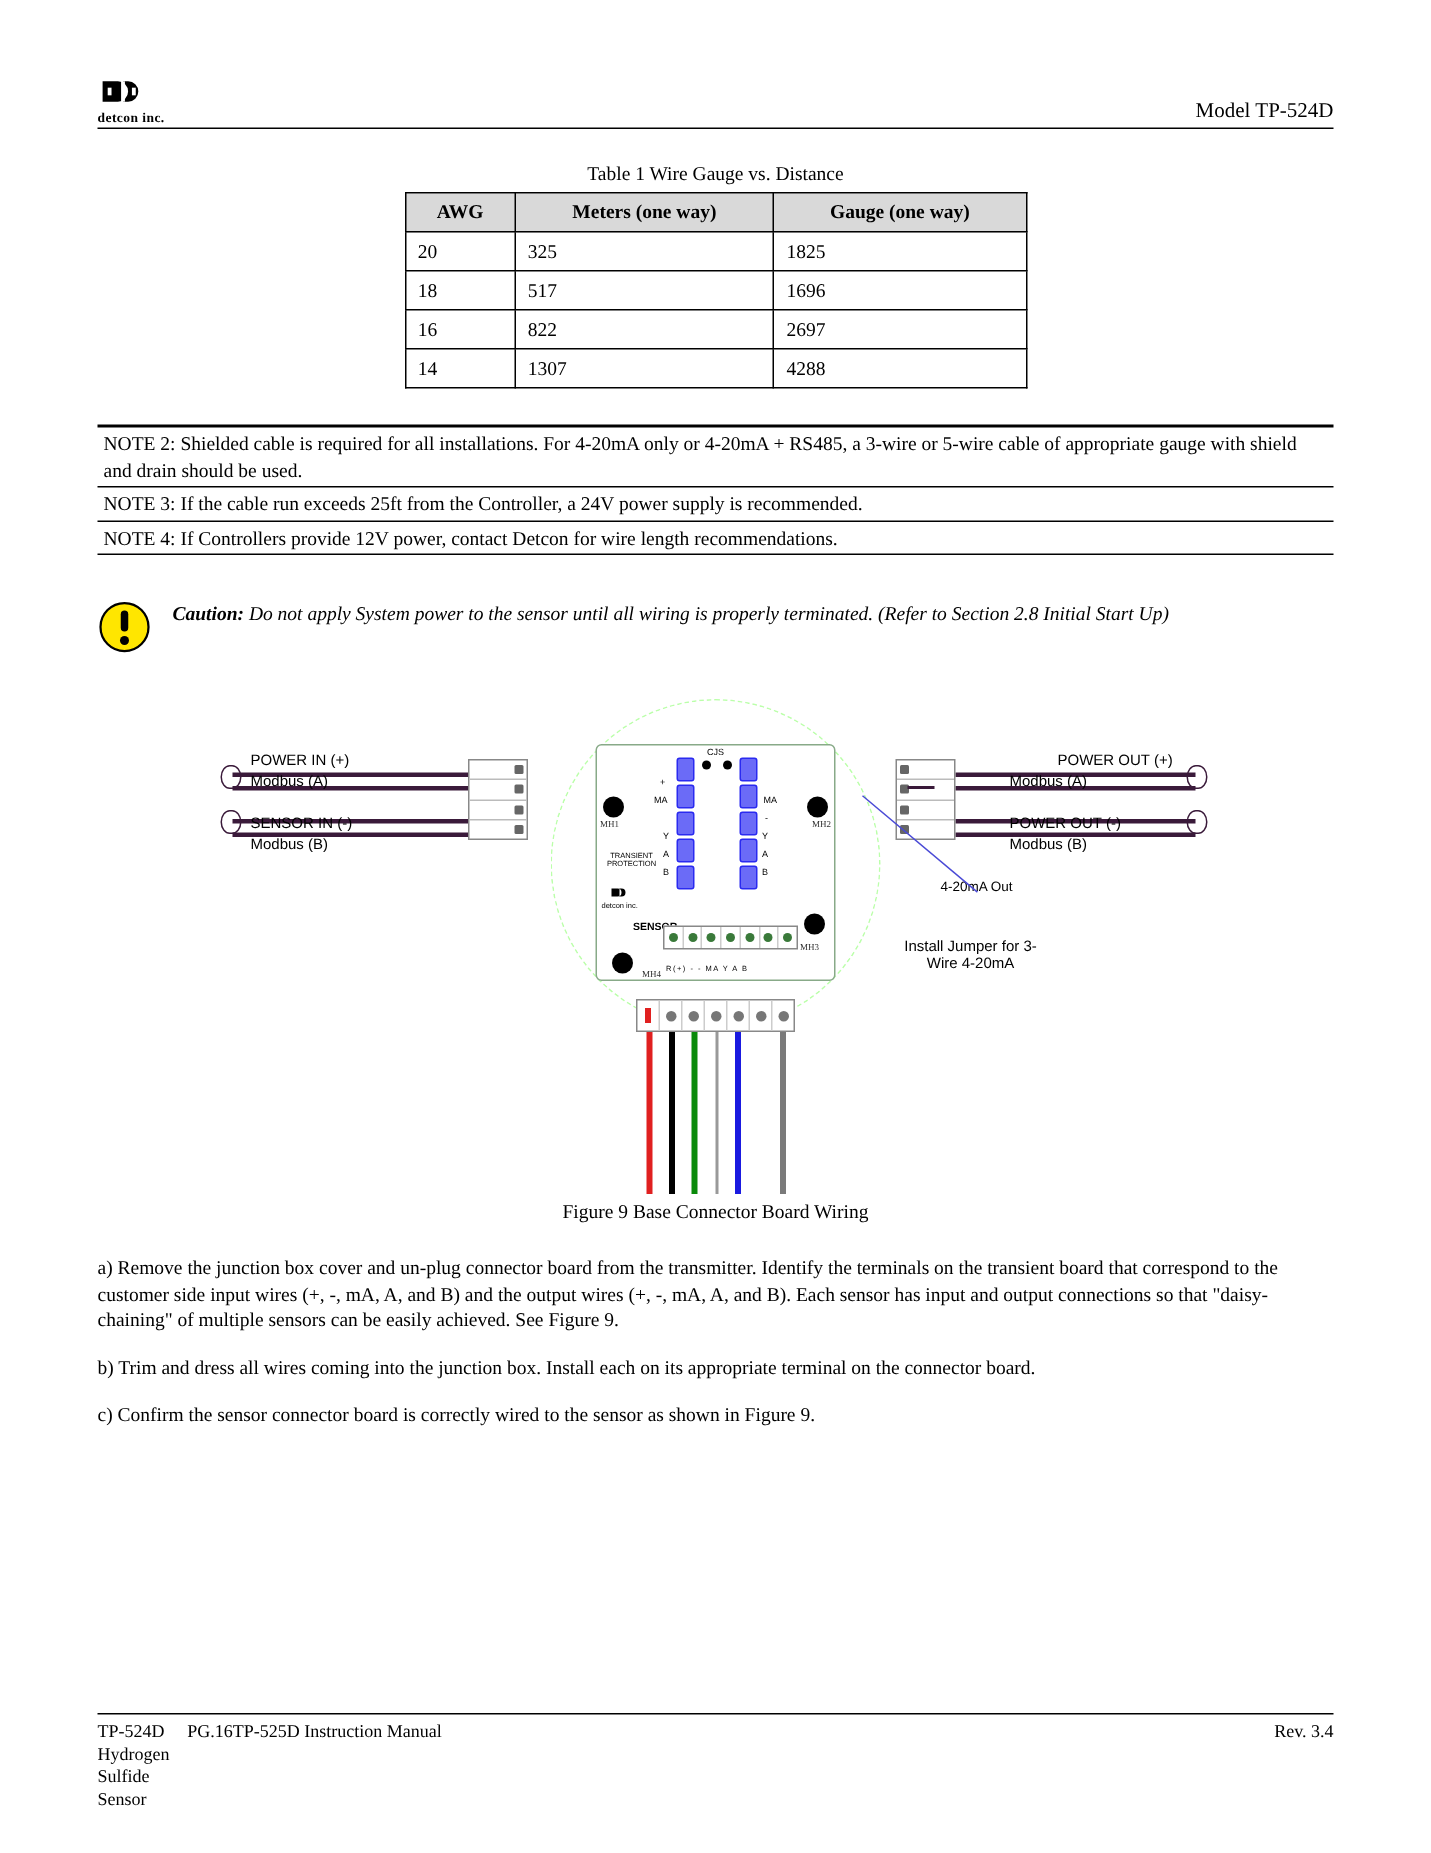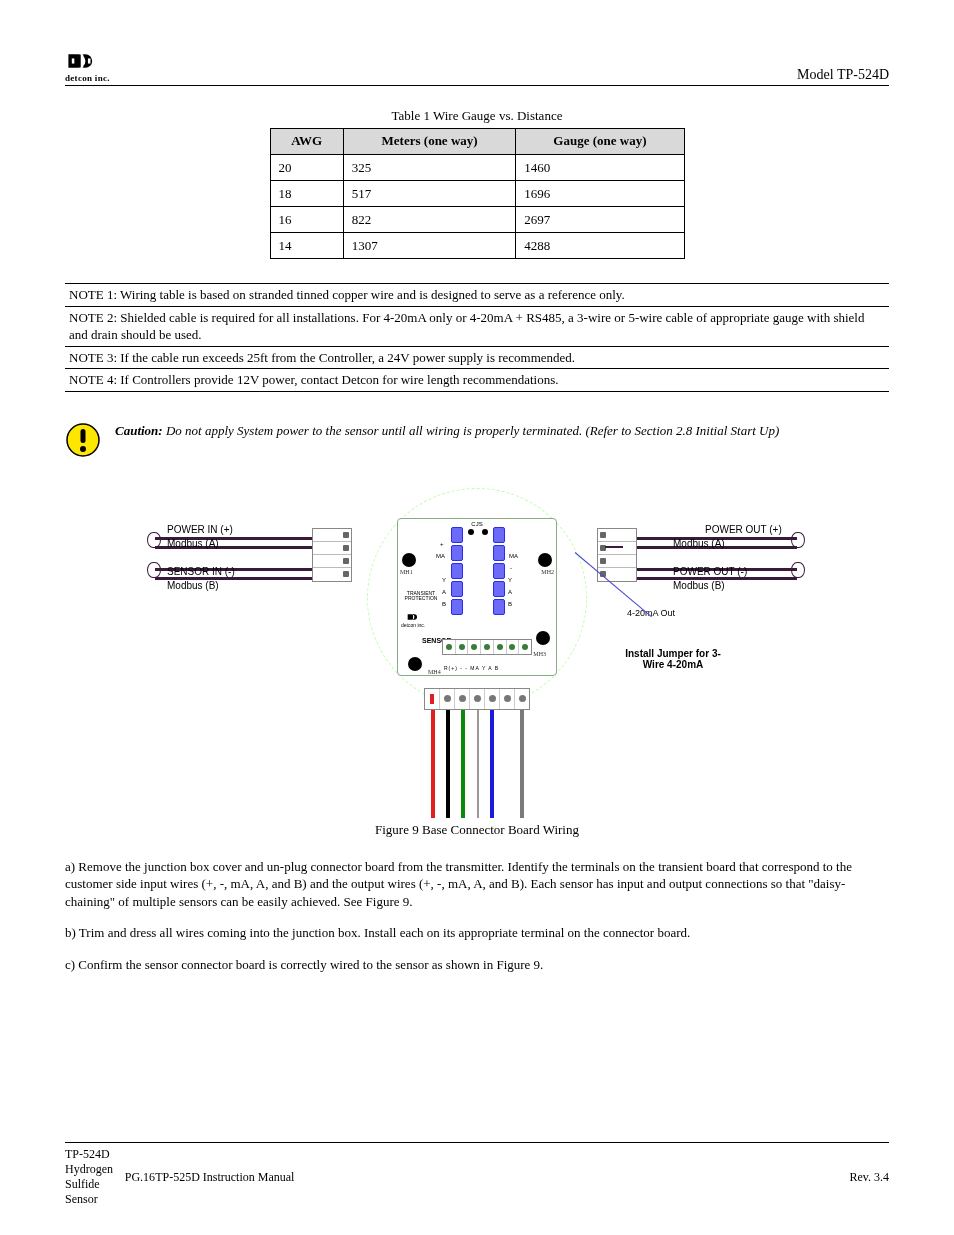--- a/index.html
+++ b/index.html
@@ -135,21 +135,21 @@
   .vwire.wht { background:#fff; border-left:1px solid #999; border-right:1px solid #999; width:2px; }
   .vwire.blu { background:#1a1ae0; }
   .vwire.gry { background:#7a7a7a; }
   
   .side-label { position:absolute; font-size:10px; font-family:Arial,sans-serif; white-space:nowrap; }
   .callout-line { position:absolute; border-top:1px solid #4a4ad6; transform-origin:left center; }
   
   .footer {
     position:absolute; left:65px; right:65px; bottom:28px;
     border-top:1.2px solid #000; padding-top:4px;
-    display:flex; justify-content:space-between; font-size:12px;align-items:center;
+    display:flex; justify-content:space-between; font-size:12px;
   }
 </style>
 </head>
 <body>
 
 <div class="header-row">
   <div class="logo-block">
     <svg class="logo-svg" viewBox="0 0 40 24">
       <path d="M4 4 h12 a8 8 0 0 1 0 16 h-12 z M24 4 h-4 v16 h4 a8 8 0 0 0 0 -16 z" fill="#000"></path>
       <rect x="18.5" y="4" width="3" height="16" fill="#fff"></rect>
@@ -168,21 +168,21 @@
     <tr>
       <th>AWG</th>
       <th><span>Meters (one way)</span></th>
       <th><span>Gauge (one way)</span></th>
     </tr>
   </thead>
   <tbody id="tbl-body">
       <tr>
         <td>20</td>
         <td>325</td>
-        <td>1460</td>
+        <td>1825</td>
       </tr>
       <tr>
         <td>18</td>
         <td>517</td>
         <td>1696</td>
       </tr>
       <tr>
         <td>16</td>
         <td>822</td>
         <td>2697</td>
@@ -190,21 +190,20 @@
       <tr>
         <td>14</td>
         <td>1307</td>
         <td>4288</td>
       </tr>
     </tbody>
 </table>
 
 <div class="rules-block">
   <hr class="rule-line">
-  <div class="rule-text">NOTE 1: Wiring table is based on stranded tinned copper wire and is designed to serve as a reference only.</div>
   <hr class="rule-line">
   <div class="rule-text">NOTE 2: Shielded cable is required for all installations. For 4-20mA only or 4-20mA + RS485, a 3-wire or 5-wire cable of appropriate gauge with shield and drain should be used.</div>
   <hr class="rule-line">
   <div class="rule-text">NOTE 3: If the cable run exceeds 25ft from the Controller, a 24V power supply is recommended.</div>
   <hr class="rule-line">
   <div class="rule-text">NOTE 4: If Controllers provide 12V power, contact Detcon for wire length recommendations.</div>
   <hr class="rule-line">
 </div>
 
 <div class="caution-row">
@@ -373,21 +372,21 @@
       </div>
   </div>
   <div class="vwire red" style="left:366px;"></div>
   <div class="vwire blk" style="left:381px;"></div>
   <div class="vwire grn" style="left:396px;"></div>
   <div class="vwire wht" style="left:412px;"></div>
   <div class="vwire blu" style="left:425px;"></div>
   <div class="vwire gry" style="left:455px;"></div>
 
   <div class="callout-line" style="left:510px; top:64px; width:100px; transform:rotate(40deg);"></div>
-  <span class="side-label" style="left:558px; top:160px; width:100px; white-space:normal; line-height:1.1;font-weight:bold;">Install Jumper for 3-Wire 4-20mA</span>
+  <span class="side-label" style="left:532px; top:160px; width:100px; white-space:normal; line-height:1.1;">Install Jumper for 3-Wire 4-20mA</span>
 </div>
 <div class="fig-caption">Figure 9 Base Connector Board Wiring</div>
 
 <div style="margin-top:20px;">
   <p style="margin-bottom:14px; line-height:1.35;">a)  Remove the junction box cover and un-plug connector board from the transmitter. Identify the terminals on the transient board that correspond to the customer side input wires (+, -, mA, A, and B) and the output wires (+, -, mA, A, and B).  Each sensor has input and output connections so that "daisy-chaining" of multiple sensors can be easily achieved. See Figure 9.</p>
   <p style="margin-bottom:14px; line-height:1.35;">b)  Trim and dress all wires coming into the junction box.  Install each on its appropriate terminal on the connector board.</p>
   <p style="margin-bottom:14px; line-height:1.35;">c)  Confirm the sensor connector board is correctly wired to the sensor as shown in Figure 9.</p>
 </div>
 
 <div class="footer">

